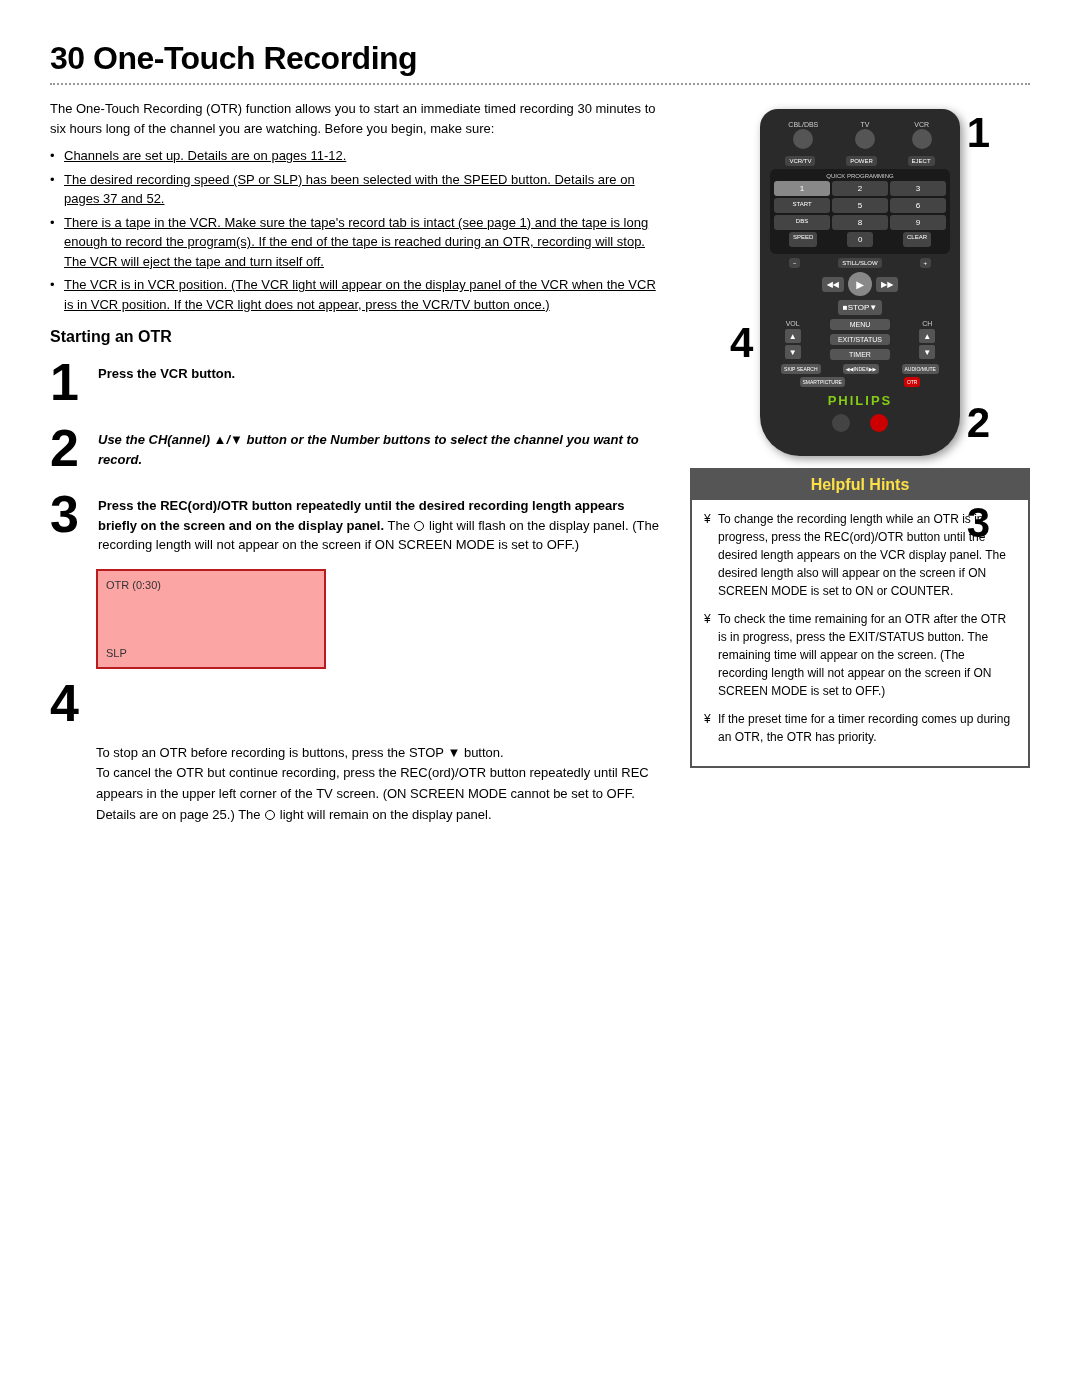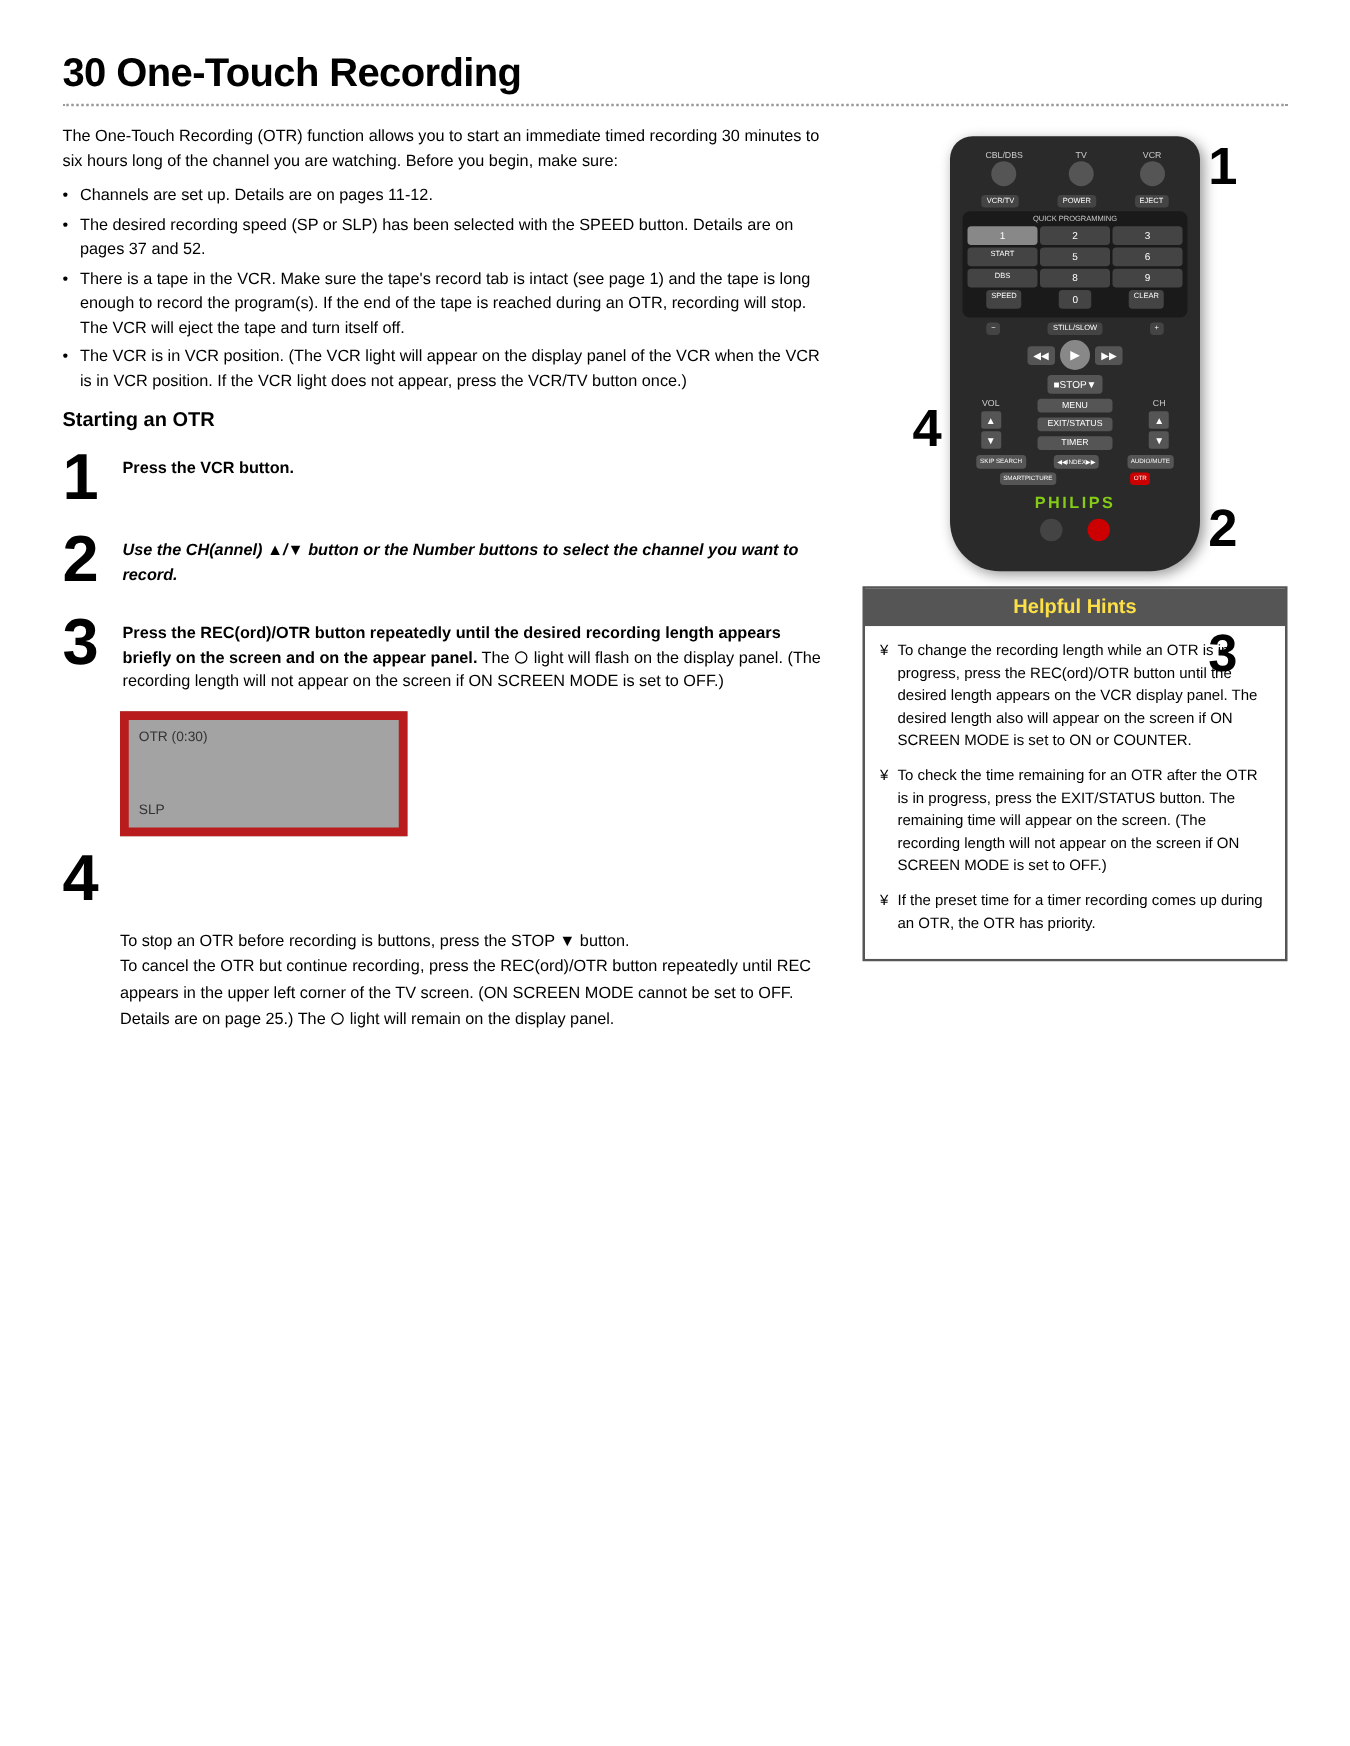--- a/index.html
+++ b/index.html
@@ -43,20 +43,21 @@
     .bullet-list {
       list-style: none;
       margin-bottom: 10px;
     }
     .bullet-list li {
       font-size: 13px;
       line-height: 1.5;
       padding-left: 14px;
       position: relative;
       margin-bottom: 4px;
+      text-decoration: underline;
     }
     .bullet-list li::before {
       content: "•";
       position: absolute;
       left: 0;
     }
     .section-heading {
       font-size: 16px;
       font-weight: bold;
       margin: 14px 0 10px 0;
@@ -86,25 +87,25 @@
       font-weight: bold;
       font-size: 13px;
     }
     .step-content .bold-italic {
       font-weight: bold;
       font-style: italic;
       font-size: 13px;
     }
     
     .otr-screen {
-      border: 7px solid #b91c1c;
+      border: 2px solid #b91c1c;
       width: 230px;
       height: 100px;
       margin: 8px 0 8px 46px;
-      background: #a3a3a3;
+      background: #fca5a5;
       position: relative;
       padding: 8px;
     }
     .otr-screen .otr-label {
       font-size: 11px;
       color: #333;
     }
     .otr-screen .slp-label {
       font-size: 11px;
       color: #333;
@@ -380,21 +381,21 @@
     <div class="step-block">
       <div class="step-number">2</div>
       <div class="step-content">
         <p class="bold-italic">Use the CH(annel) ▲/▼ button or the Number buttons to select the channel you want to record.</p>
       </div>
     </div>
 
     <div class="step-block">
       <div class="step-number">3</div>
       <div class="step-content">
-        <p><strong>Press the REC(ord)/OTR button repeatedly until the desired recording length appears briefly on the screen and <span style="font-weight:bold;">on the appear panel.</span></strong> The <span class="circle-symbol"></span> light will flash on the display panel. (The recording length will not appear on the screen if ON SCREEN MODE is set to OFF.)</p>
+        <p><strong>Press the REC(ord)/OTR button repeatedly until the desired recording length appears briefly on the screen and <span style="font-weight:bold;">on the display panel.</span></strong> The <span class="circle-symbol"></span> light will flash on the display panel. (The recording length will not appear on the screen if ON SCREEN MODE is set to OFF.)</p>
       </div>
     </div>
 
     <div class="otr-screen">
       <div class="otr-label">OTR (0:30)</div>
       <div class="slp-label">SLP</div>
     </div>
 
     <div class="step-block">
       <div class="step-number">4</div>

